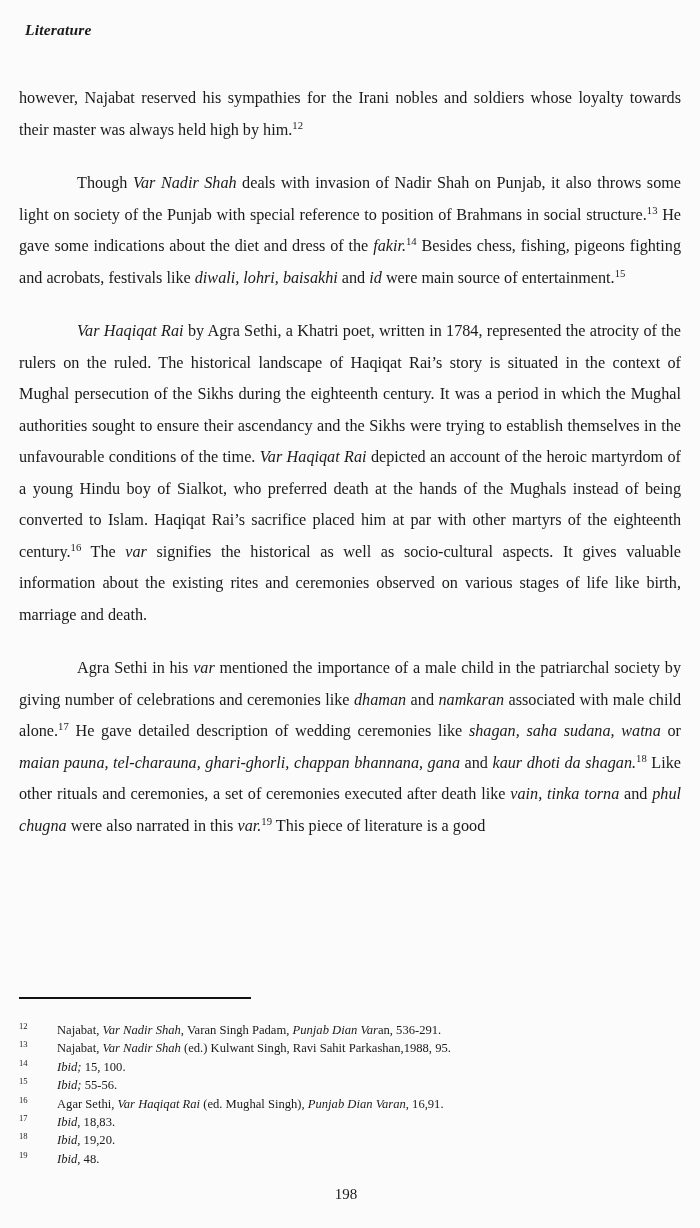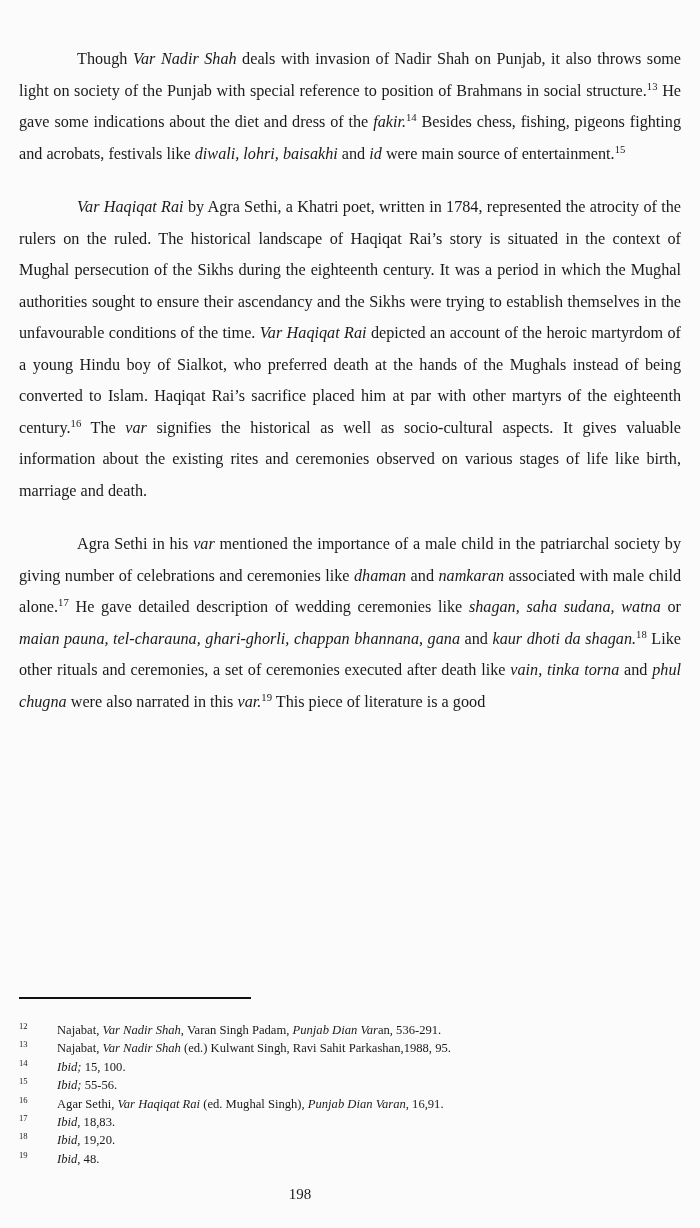--- a/index.html
+++ b/index.html
@@ -91,29 +91,32 @@
   .fn-text {
     flex: 1 1 auto;
   }
   .page-number {
     position: absolute;
     left: 0;
     top: 1186px;
     width: 600px;
     text-align: center;
     font-size: 15px;
+    padding-left: 46px;
   }
 </style>
 </head>
 <body>
 
 <div class="page">
 
+  <div class="running-head">Literature</div>
 
   <div class="body-block" id="body-block">
+      <p class="para"><span>however, Najabat reserved his sympathies for the Irani nobles and soldiers whose loyalty towards their master was always held high by him.</span><sup>12</sup></p>
       <p class="para indent"><span>Though </span><i>Var Nadir Shah</i><span> deals with invasion of Nadir Shah on Punjab, it also throws some light on society of the Punjab with special reference to position of Brahmans in social structure.</span><sup>13</sup><span> He gave some indications about the diet and dress of the </span><i>fakir.</i><sup>14</sup><span> Besides chess, fishing, pigeons fighting and acrobats, festivals like </span><i>diwali, lohri, baisakhi</i><span> and </span><i>id</i><span> were main source of entertainment.</span><sup>15</sup></p>
       <p class="para indent"><i>Var Haqiqat Rai</i><span> by Agra Sethi, a Khatri poet, written in 1784, represented the atrocity of the rulers on the ruled. The historical landscape of Haqiqat Rai’s story is situated in the context of Mughal persecution of the Sikhs during the eighteenth century. It was a period in which the Mughal authorities sought to ensure their ascendancy and the Sikhs were trying to establish themselves in the unfavourable conditions of the time. </span><i>Var Haqiqat Rai</i><span> depicted an account of the heroic martyrdom of a young Hindu boy of Sialkot, who preferred death at the hands of the Mughals instead of being converted to Islam. Haqiqat Rai’s sacrifice placed him at par with other martyrs of the eighteenth century.</span><sup>16</sup><span> The </span><i>var</i><span> signifies the historical as well as socio-cultural aspects. It gives valuable information about the existing rites and ceremonies observed on various stages of life like birth, marriage and death.</span></p>
       <p class="para indent"><span>Agra Sethi in his </span><i>var</i><span> mentioned the importance of a male child in the patriarchal society by giving number of celebrations and ceremonies like </span><i>dhaman</i><span> and </span><i>namkaran</i><span> associated with male child alone.</span><sup>17</sup><span> He gave detailed description of wedding ceremonies like </span><i>shagan, saha sudana, watna</i><span> or </span><i>maian pauna, tel-charauna, ghari-ghorli, chappan bhannana, gana</i><span> and </span><i>kaur dhoti da shagan.</i><sup>18</sup><span> Like other rituals and ceremonies, a set of ceremonies executed after death like </span><i>vain, tinka torna</i><span> and </span><i>phul chugna</i><span> were also narrated in this </span><i>var.</i><sup>19</sup><span> This piece of literature is a good</span></p>
     </div>
 
   <div class="fn-rule"></div>
 
   <div class="footnotes" id="footnote-list">
       <div class="fn">
         <div class="fn-num"><span>12</span></div>

